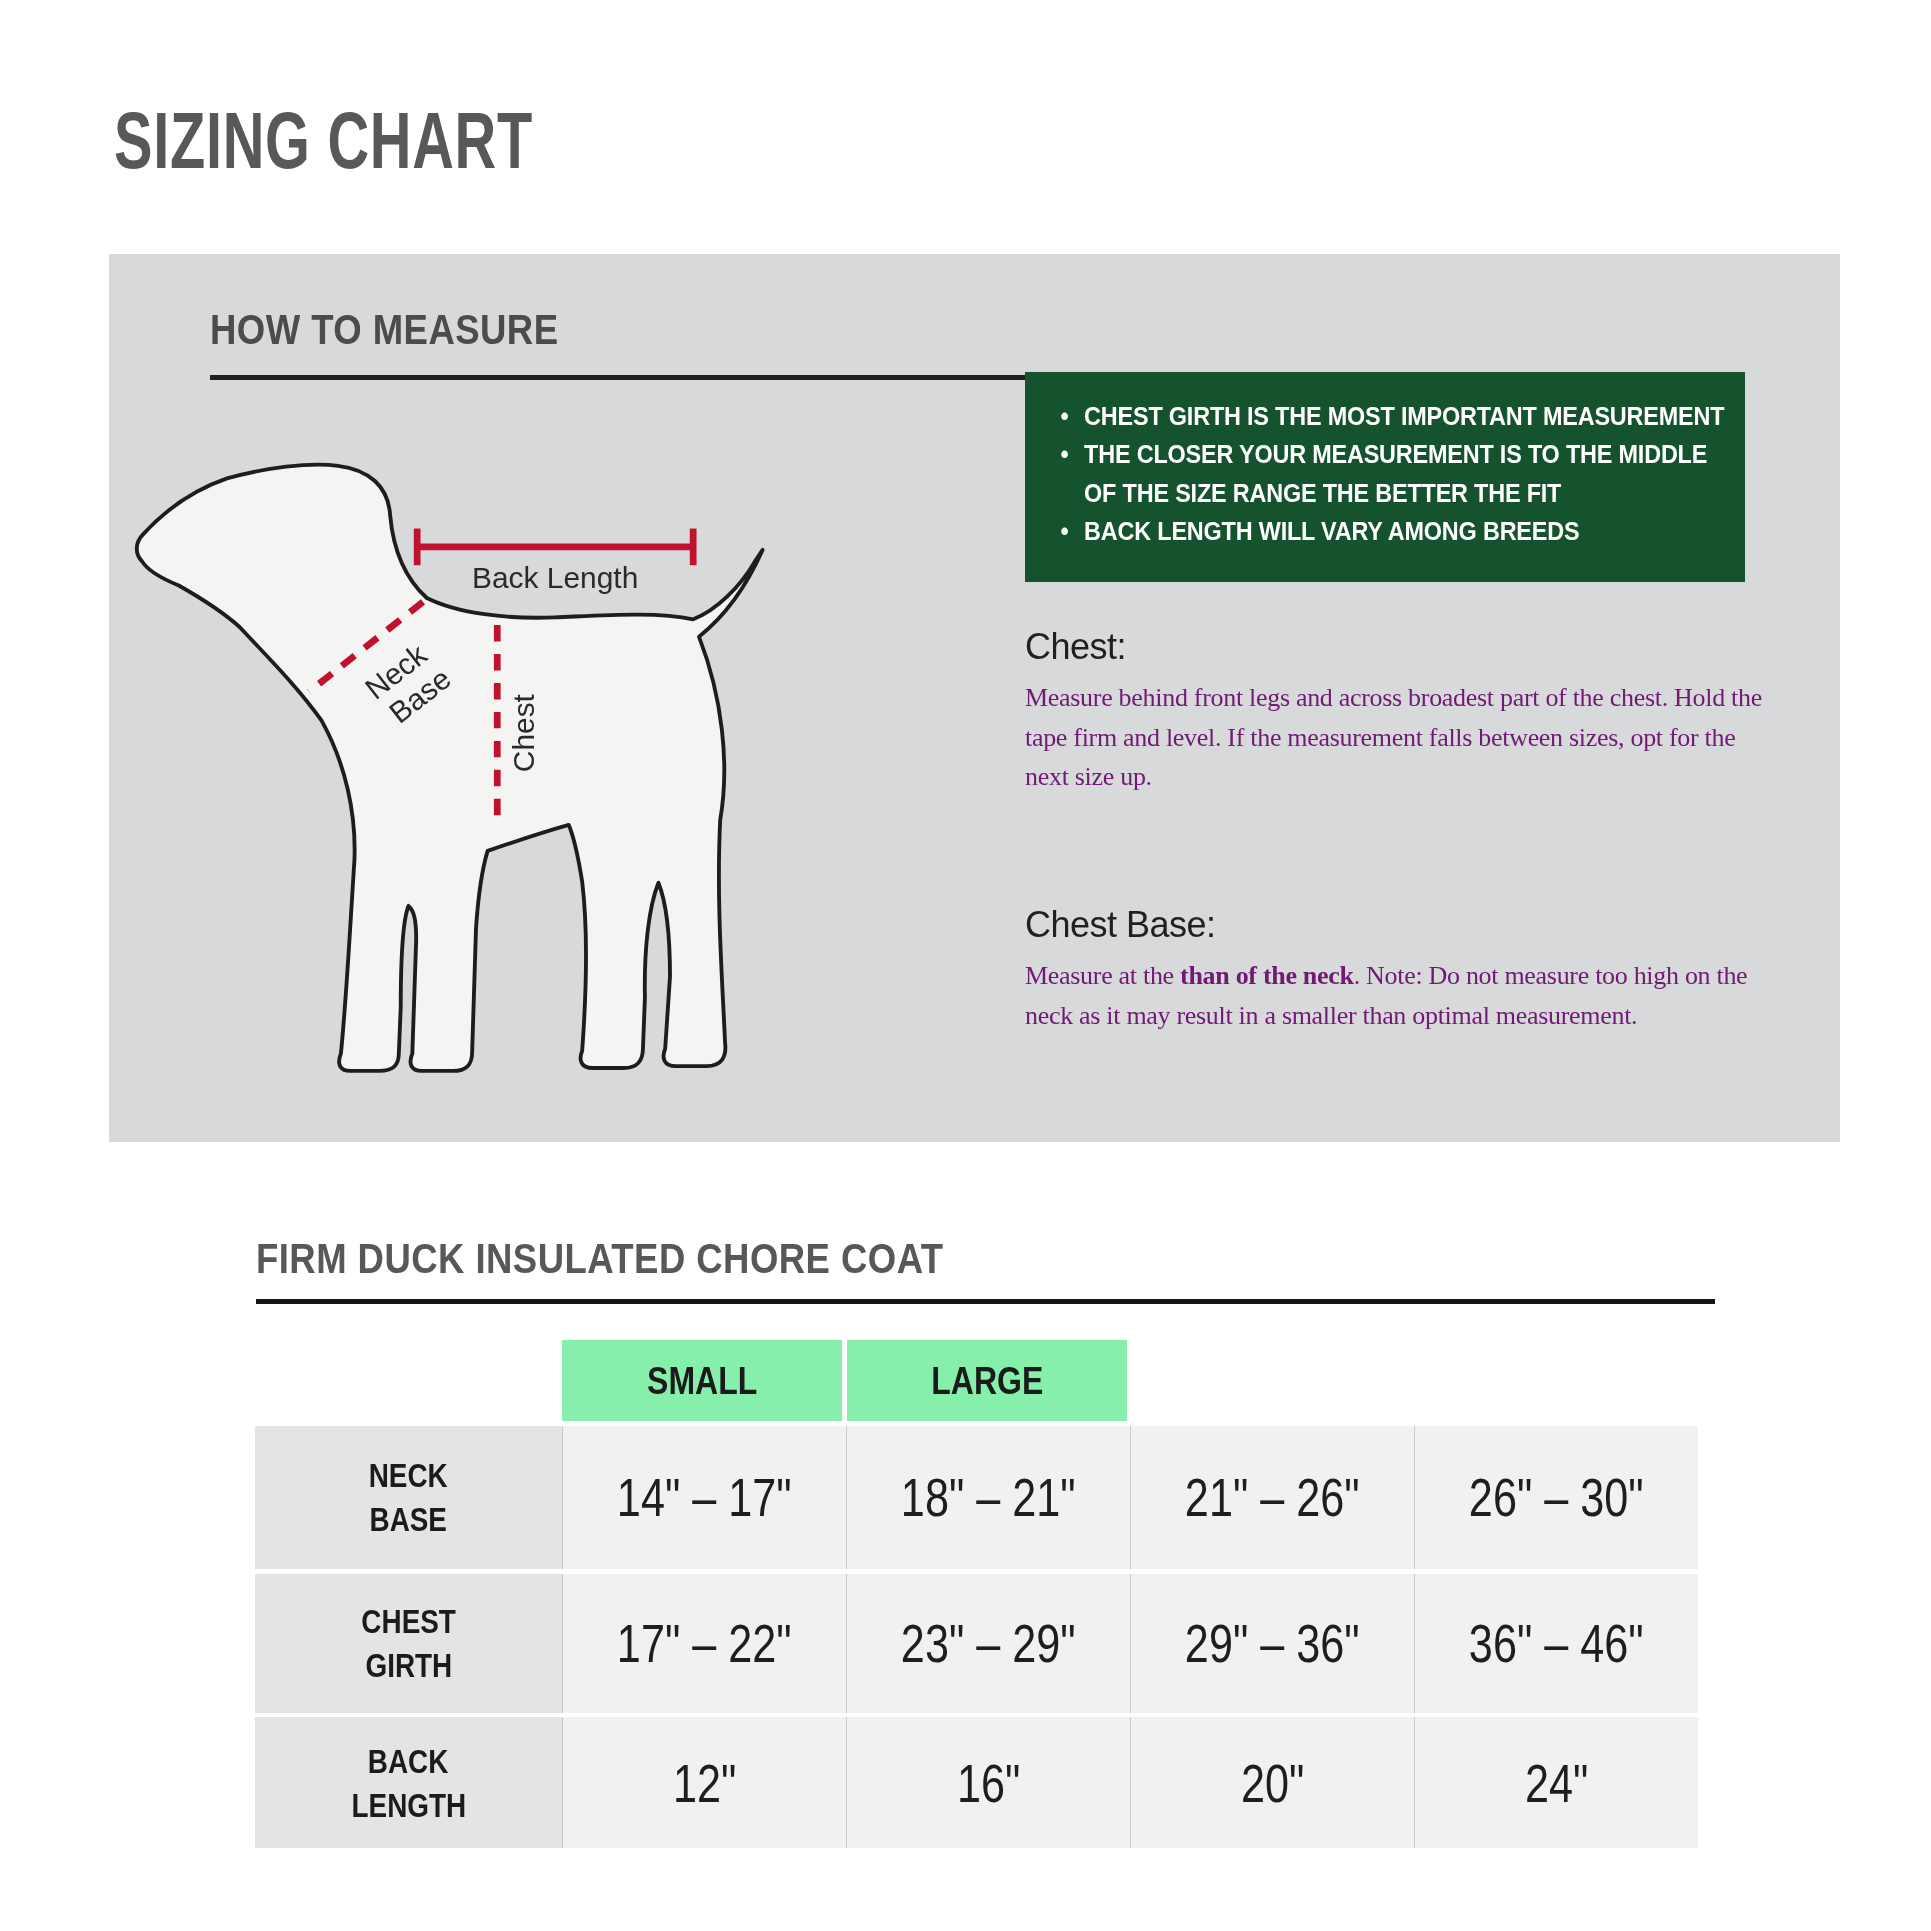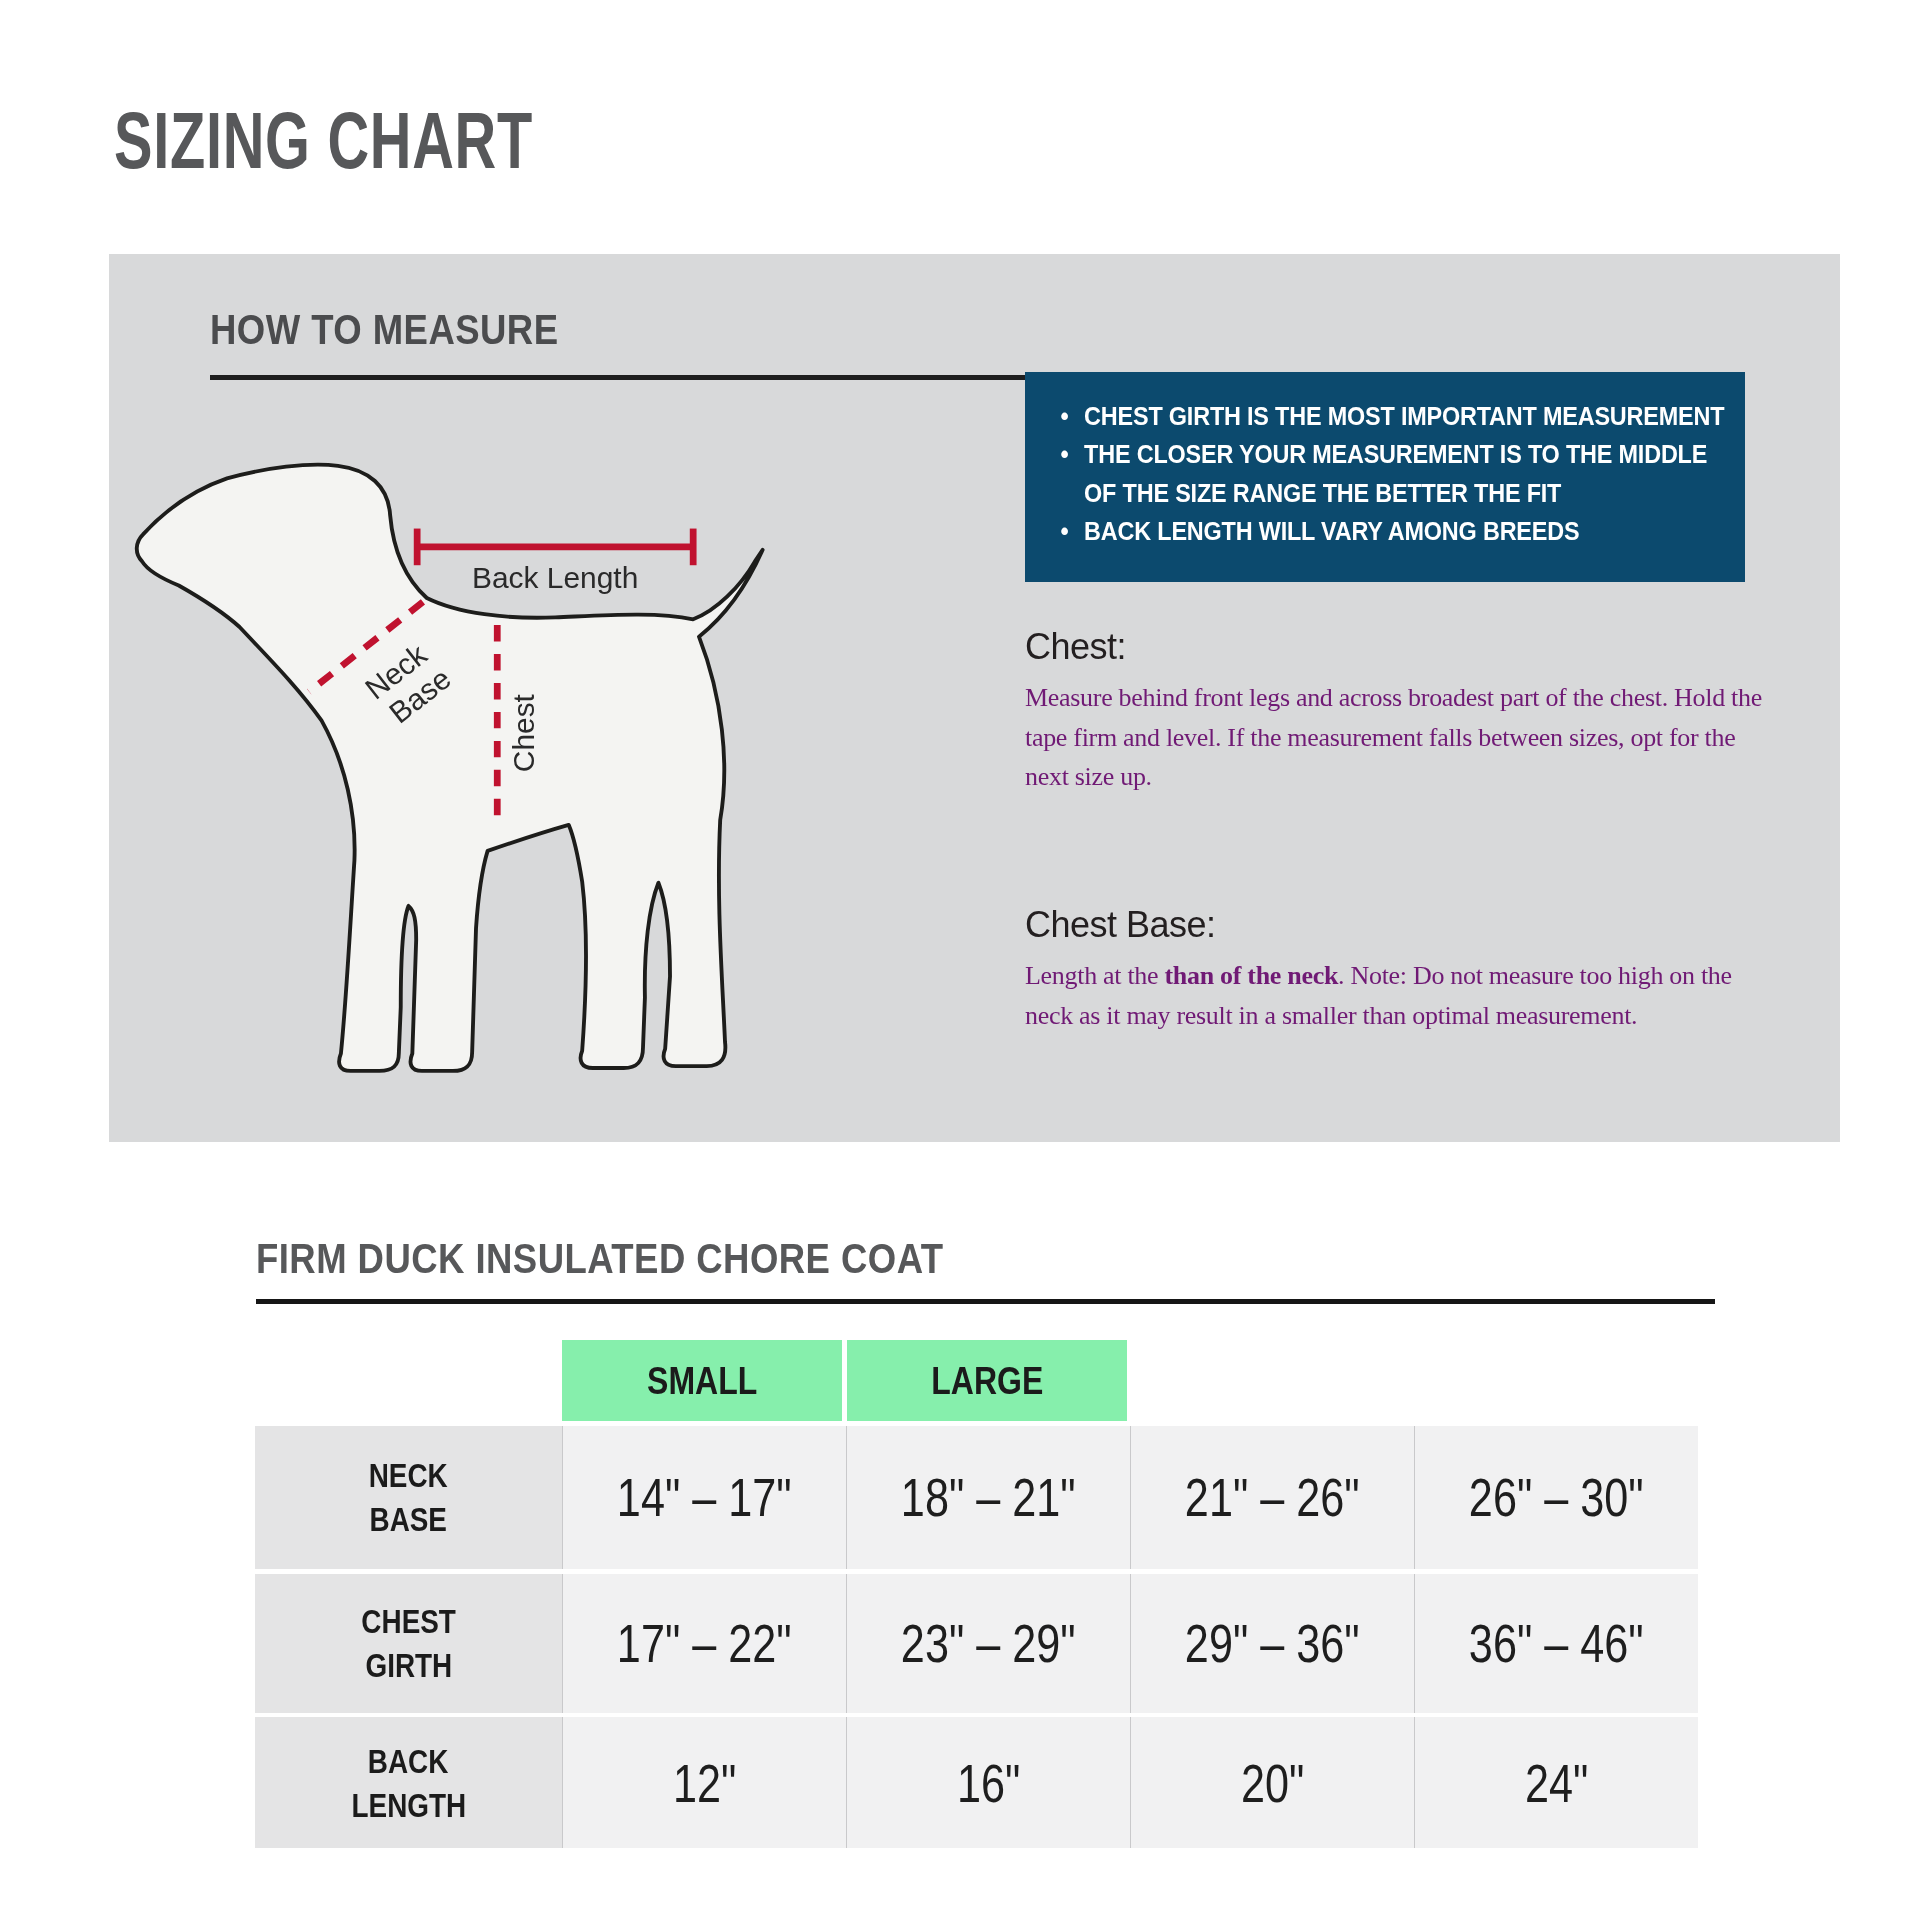--- a/index.html
+++ b/index.html
@@ -19,21 +19,21 @@
   
   .panel{left:109px;top:254px;width:1731px;height:888px;background:#d8d9da;}
   .panel-heading{
     left:210px;top:305px;font-size:43px;font-weight:bold;color:#4b4c4e;
     transform:scaleX(0.85);transform-origin:0 0;white-space:nowrap;letter-spacing:0.5px;
   }
   .panel-underline{left:210px;top:375px;width:816px;height:4.8px;background:#1e1e1e;}
 
   
   .callout{
-    left:1025px;top:372px;width:720px;height:210px;background:#0c4a6e;color:#ffffff;
+    left:1025px;top:372px;width:720px;height:210px;background:#14532d;color:#ffffff;
     box-sizing:border-box;padding:25px 19.3px 0 33px;
   }
   .callout ul{margin:0;padding:0;list-style:none;width:753px;transform:scaleX(0.9);transform-origin:0 0;}
   .callout li{
     position:relative;padding-left:29px;font-size:26px;font-weight:bold;
     line-height:1.48;letter-spacing:-0.2px;
   }
   .callout li::before{content:"\2022";position:absolute;left:2.9px;}
 
   
@@ -151,21 +151,21 @@
     <li>CHEST GIRTH IS THE MOST IMPORTANT MEASUREMENT</li>
     <li>THE CLOSER YOUR MEASUREMENT IS TO THE MIDDLE OF THE SIZE RANGE THE BETTER THE FIT</li>
     <li>BACK LENGTH WILL VARY AMONG BREEDS</li>
   </ul>
 </div>
 
 <div class="abs sec-heading chest-heading">Chest:</div>
 <div class="abs sec-body chest-body">Measure behind front legs and across broadest part of the chest. Hold the tape firm and level. If the measurement falls between sizes, opt for the next size up.</div>
 
 <div class="abs sec-heading neck-heading">Chest Base:</div>
-<div class="abs sec-body neck-body"><span>Length at the </span><b>than of the neck</b><span>. Note: Do not measure too high on the neck as it may result in a smaller than optimal measurement.</span></div>
+<div class="abs sec-body neck-body"><span>Measure at the </span><b>than of the neck</b><span>. Note: Do not measure too high on the neck as it may result in a smaller than optimal measurement.</span></div>
 
 <div class="abs product-heading">FIRM DUCK INSULATED CHORE COAT</div>
 <div class="abs product-underline"></div>
 
 <div class="abs sizetable">
   <div class="thead">
     <div class="th">
         <span class="cx">SMALL</span>
       </div>
     <div class="th">

